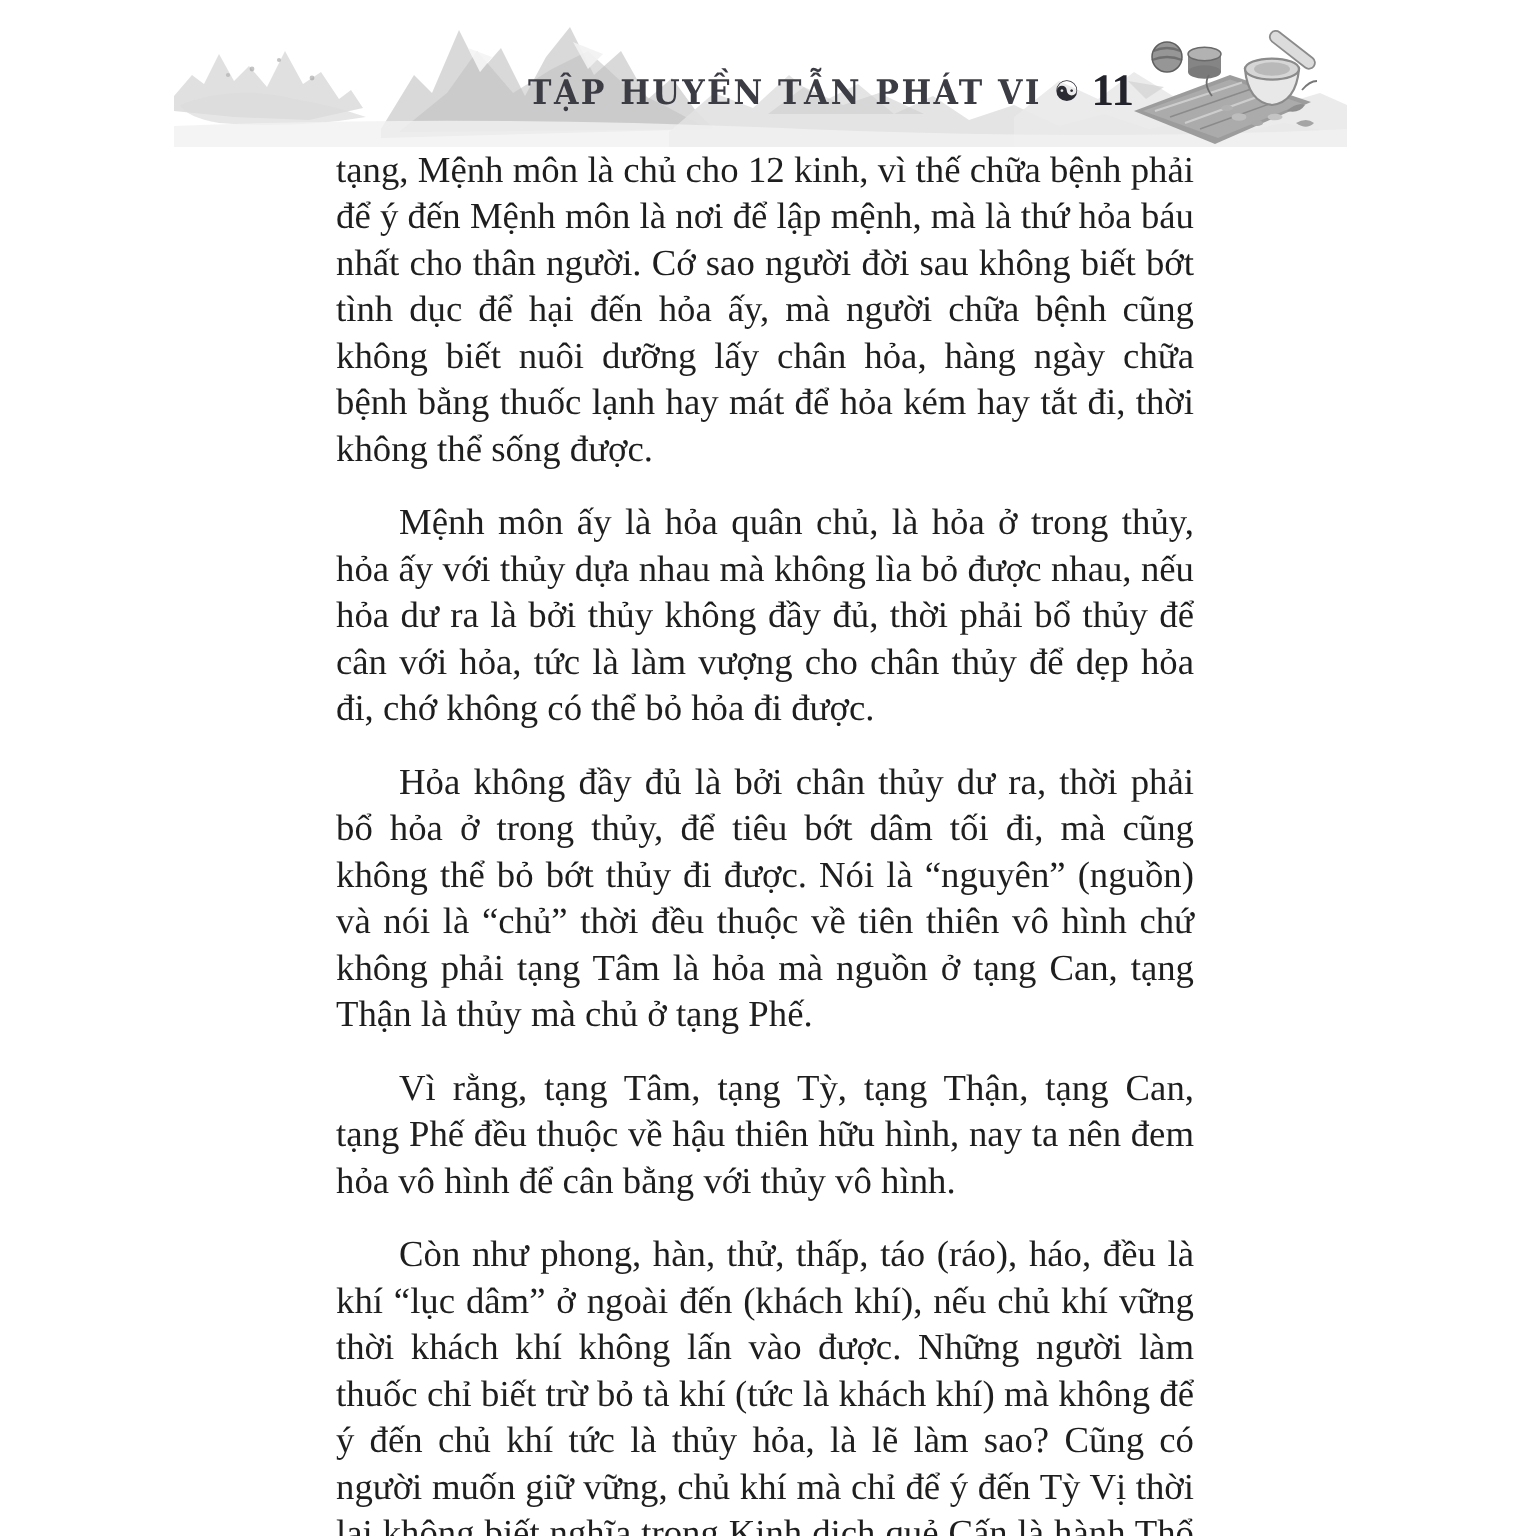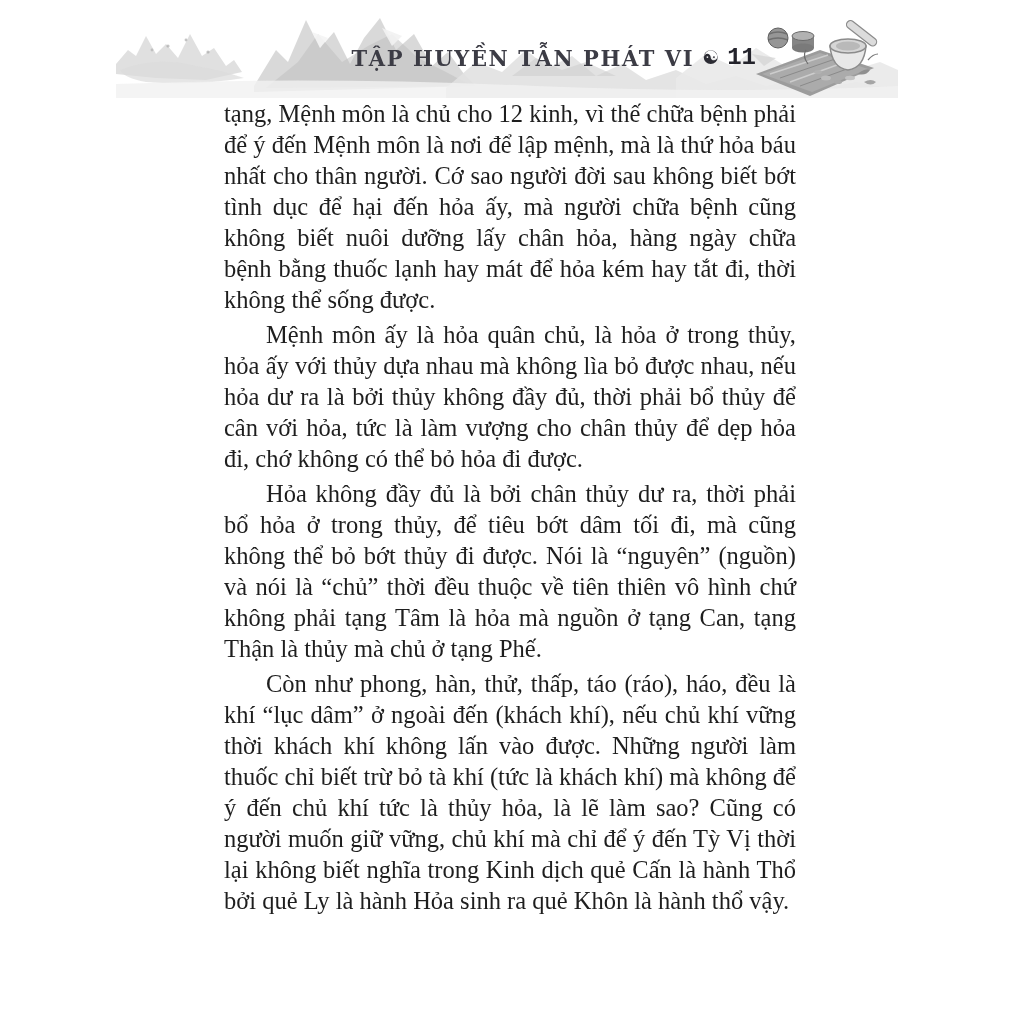--- a/index.html
+++ b/index.html
@@ -34,39 +34,39 @@
     text-transform: uppercase;
     transform: scaleY(1.08);
   }
   .yinyang {
     font-family: "DejaVu Sans", sans-serif;
     font-size: 19px;
     color: #2b2b33;
     line-height: 1;
   }
   .pagenum {
-    font-family: Liberation Mono, monospace;
+    font-family: Liberation Serif, serif;
     font-weight: bold;
-    font-size: 24px;
+    font-size: 30px;
     color: #23232b;
   }
 
   
   .bodytext {
     position: absolute;
     left: 224px;
     top: 98px;
     width: 572px;
     color: #1e1e1e;
     font-size: 24.5px;
     line-height: 31px;
     text-align: justify;
   }
   .para { margin: 0; }
-  .para + .para { margin-top: 4px; }
+  .para + .para { margin-top: 18px; }
   .para.indent { text-indent: 42px; }
   .italic { }
 </style>
 </head>
 <body>
 
 <div class="page">
 
   <div class="header">
 
@@ -136,17 +136,18 @@
     </div>
   </div>
 
   <div class="bodytext">
     <p class="para"><span>tạng, Mệnh môn là chủ cho 12 kinh, vì thế chữa bệnh phải để ý đến Mệnh môn là nơi để lập mệnh, mà là thứ hỏa báu nhất cho thân người. Cớ sao người đời sau không biết bớt tình dục để hại đến hỏa ấy, mà người chữa bệnh cũng không biết nuôi dưỡng lấy chân hỏa, hàng ngày chữa bệnh bằng thuốc lạnh hay mát để hỏa kém hay tắt đi, thời không thể sống được.</span></p>
 
     <p class="para indent"><span>Mệnh môn ấy là hỏa quân chủ, là hỏa ở trong thủy, hỏa ấy với thủy dựa nhau mà không lìa bỏ được nhau, nếu hỏa dư ra là bởi thủy không đầy đủ, thời phải bổ thủy để cân với hỏa, tức là làm vượng cho chân thủy để dẹp hỏa đi, chớ không có thể bỏ hỏa đi được.</span></p>
 
     <p class="para indent"><span>Hỏa không đầy đủ là bởi chân thủy dư ra, thời phải bổ hỏa ở trong thủy, để tiêu bớt dâm tối đi, mà cũng không thể bỏ bớt thủy đi được. Nói là “nguyên” (nguồn) và nói là “chủ” thời đều thuộc về tiên thiên vô hình chứ không phải tạng Tâm là hỏa mà nguồn ở tạng Can, tạng Thận là thủy mà chủ ở tạng Phế.</span></p>
 
+    <p class="para indent"><span>Vì rằng, tạng Tâm, tạng Tỳ, tạng Thận, tạng Can, tạng Phế đều thuộc về hậu thiên hữu hình, nay ta nên đem hỏa vô hình để cân bằng với thủy vô hình.</span></p>
 
     <p class="para indent"><span>Còn như phong, hàn, thử, thấp, táo (ráo), háo, đều là khí “lục dâm” ở ngoài đến (khách khí), nếu chủ khí vững thời khách khí không lấn vào được. Những người làm thuốc chỉ biết trừ bỏ tà khí (tức là khách khí) mà không để ý đến chủ khí tức là thủy hỏa, là lẽ làm sao? Cũng có người muốn giữ vững, chủ khí mà chỉ để ý đến Tỳ Vị thời lại không biết nghĩa trong </span><span class="italic">Kinh dịch</span><span> quẻ Cấn là hành Thổ bởi quẻ Ly là hành Hỏa sinh ra quẻ Khôn là hành thổ vậy.</span></p>
   </div>
 
 </div>
 
 </body></html>

